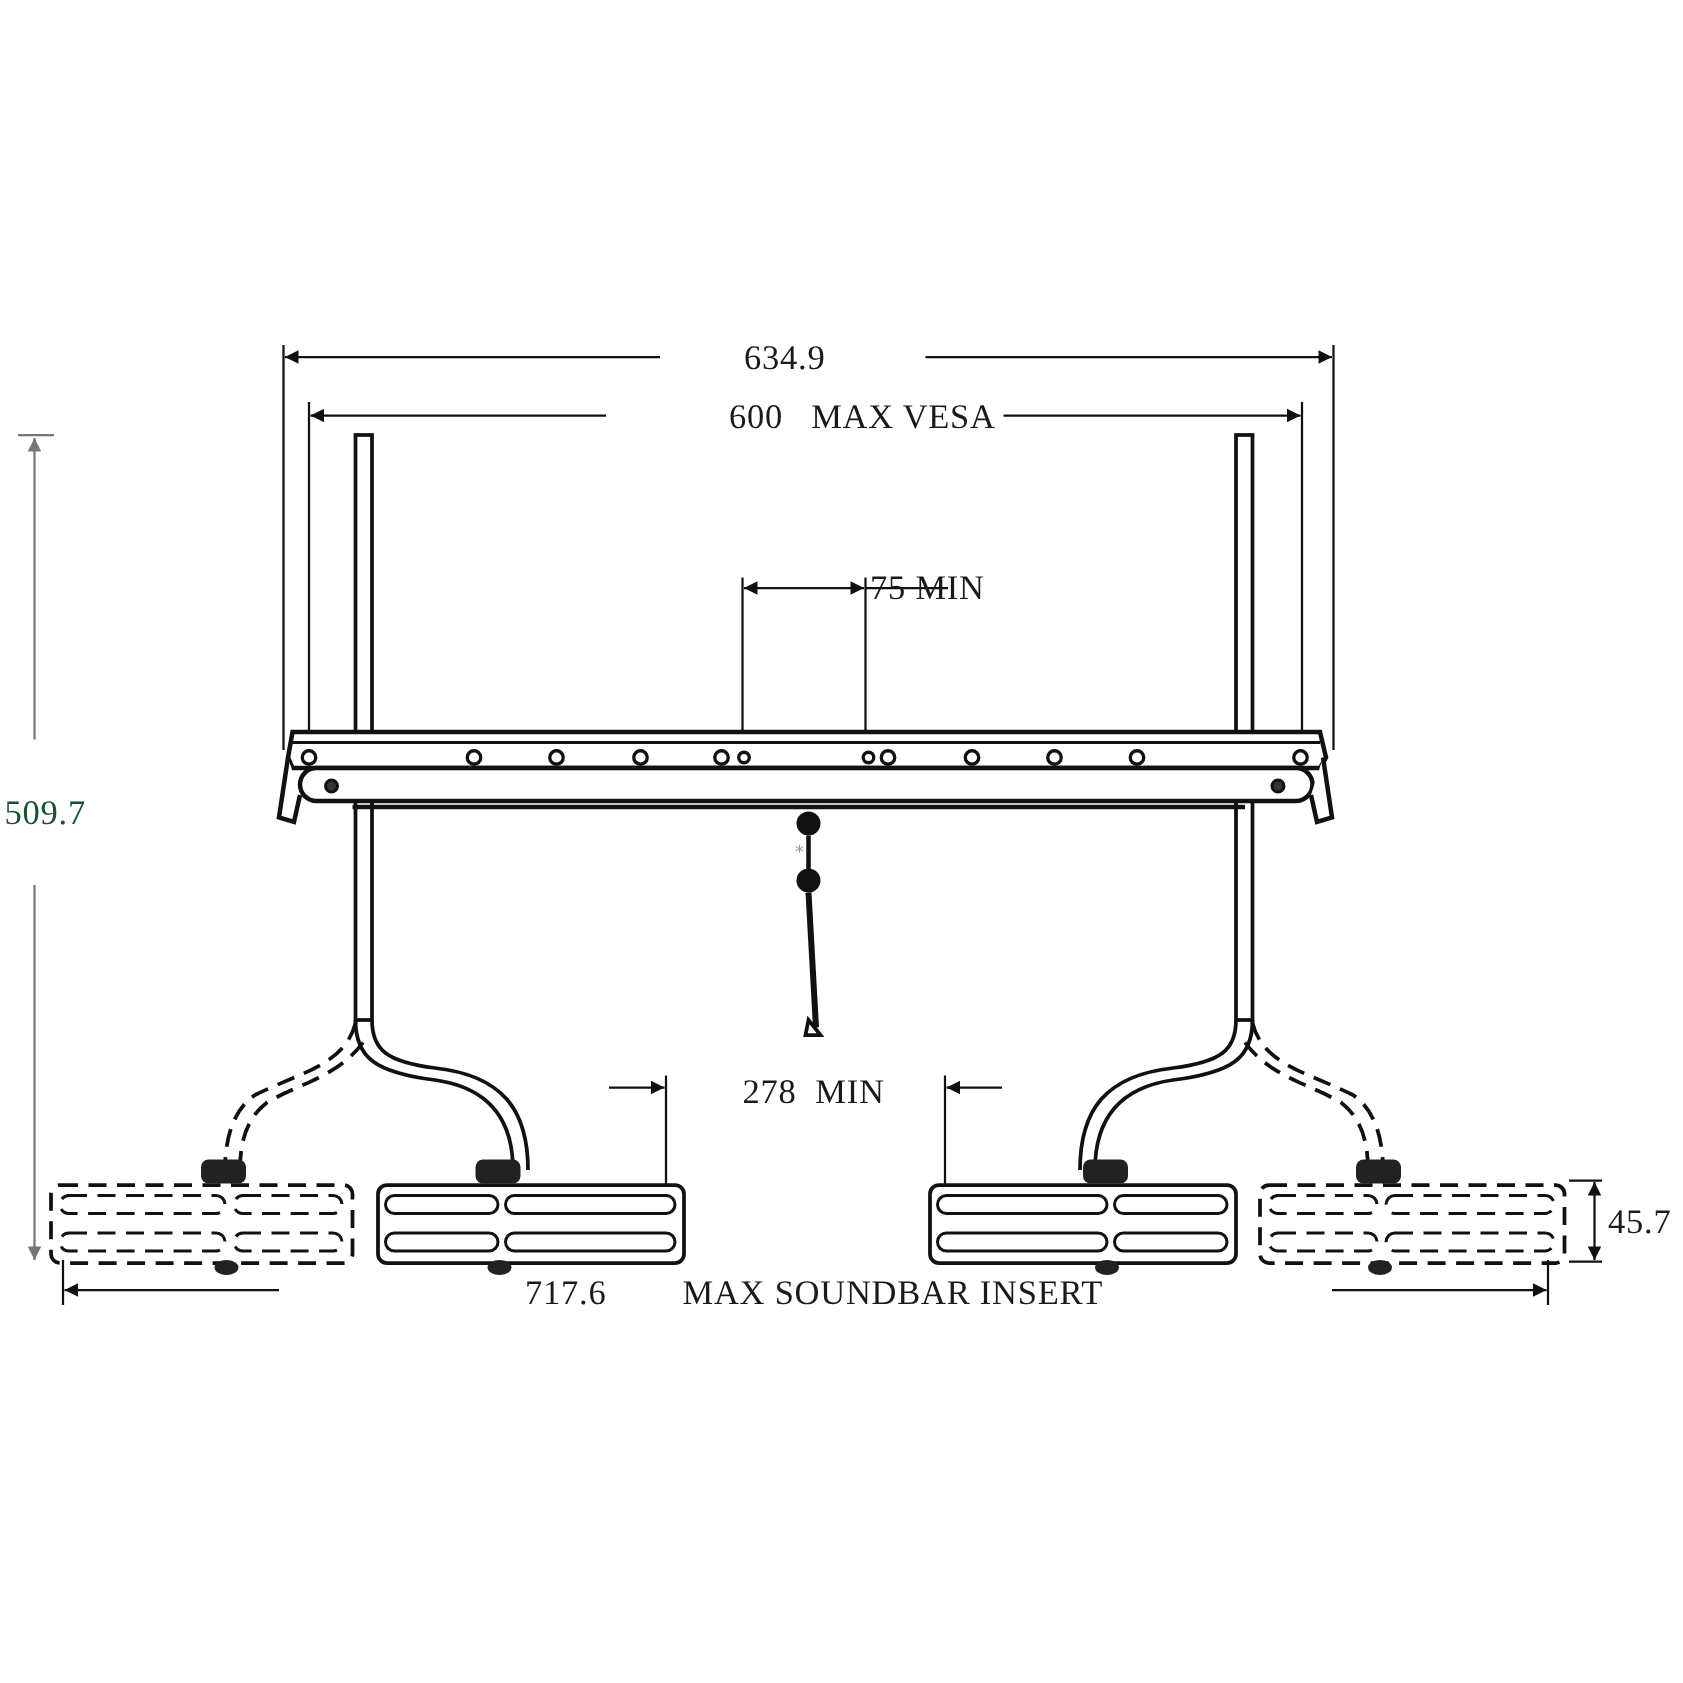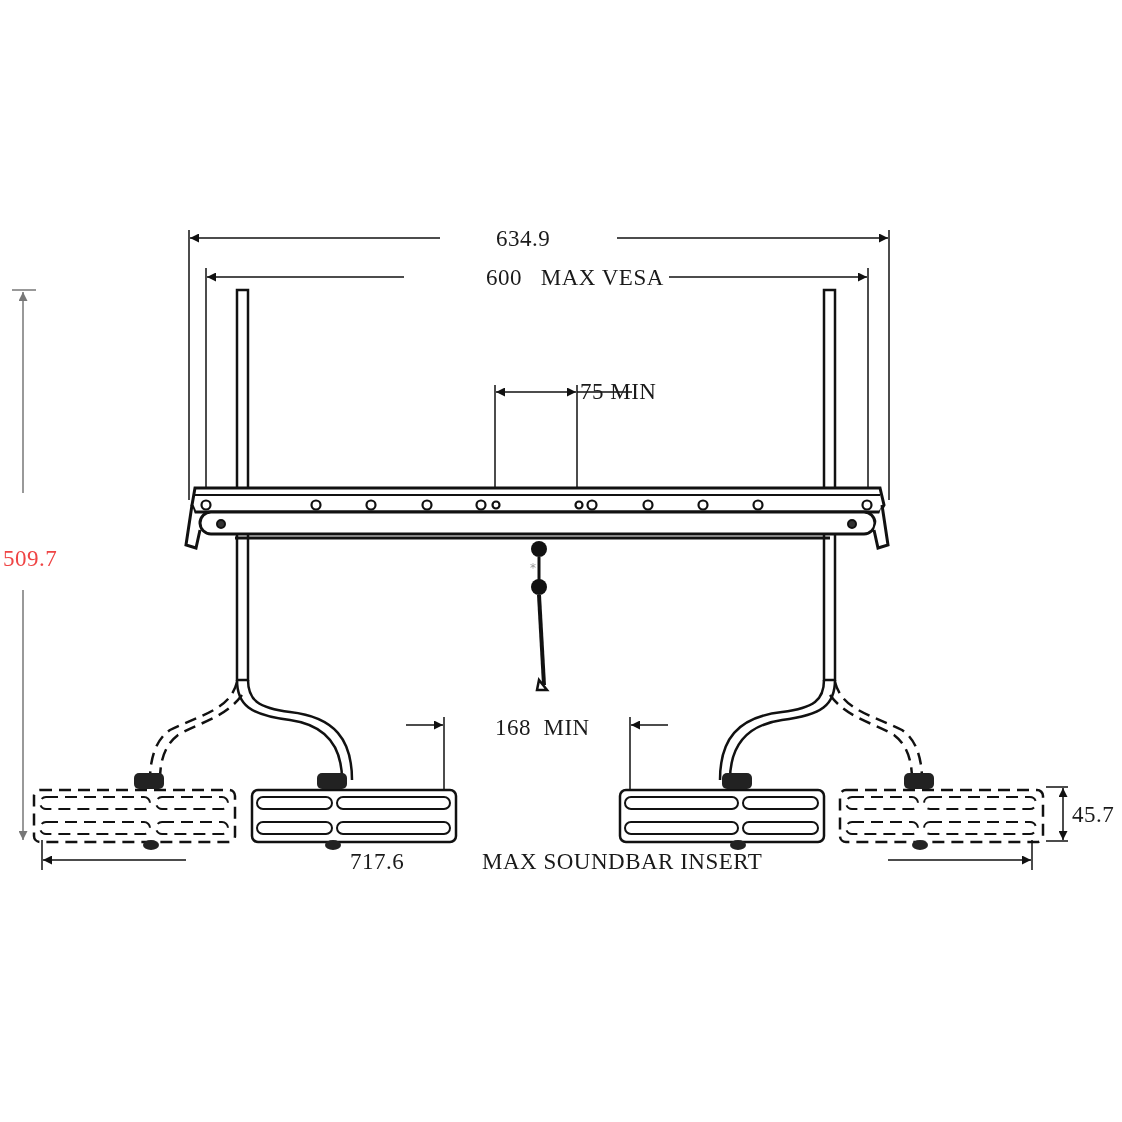--- a/index.html
+++ b/index.html
@@ -1,19 +1,19 @@
 <!DOCTYPE html>
 <html><head>
 <meta charset="utf-8">
 <style>
   html, body { margin: 0; padding: 0; background: #ffffff; }
   body { width: 1122px; height: 1122px; position: relative; overflow: hidden; font-family: "DejaVu Sans", "Liberation Sans", sans-serif; }
   #canvas { position: absolute; left: 0; top: 0; width: 1122px; height: 1122px; }
   .dimtxt { position: absolute; color: #1a1a1a; font-size: 23px; letter-spacing: 0.5px; white-space: nowrap; line-height: 1; font-family: Liberation Serif, serif; font-weight: 300; }
-  .dimtxt.grey { color: #ef4444; margin-top: 17px; }
+  .dimtxt.grey { color: #14532d; }
   .ln { stroke: #111; fill: none; }
   .dash { stroke-dasharray: 12 7; }
 </style>
 </head>
 <body>
 
 <svg id="canvas" viewBox="0 0 1122 1122" xmlns="http://www.w3.org/2000/svg">
   <defs>
     <marker id="arr" viewBox="0 0 10 10" refX="10" refY="5" markerWidth="9" markerHeight="6" orient="auto-start-reverse">
       <path d="M0,0 L10,5 L0,10 z" fill="#111"></path>
@@ -156,16 +156,16 @@
     <line class="ln" x1="1046" y1="841" x2="1068" y2="841" stroke-width="1.5"></line>
     <line class="ln" x1="1063" y1="814" x2="1063" y2="788" stroke-width="1.5" marker-end="url(#arr)"></line>
     <line class="ln" x1="1063" y1="814" x2="1063" y2="840" stroke-width="1.5" marker-end="url(#arr)"></line>
   </g>
 </svg>
 
 <span class="dimtxt" style="left:496px;top:227px;">634.9</span>
 <span class="dimtxt" style="left:486px;top:266px;white-space:pre;">600   MAX VESA</span>
 <span class="dimtxt" style="left:580px;top:368px;margin-top:12px;">75 MIN</span>
 <span class="dimtxt grey" style="left:3px;top:530px;">509.7</span>
-<span class="dimtxt" style="left:495px;top:716px;white-space:pre;">168  MIN</span>
+<span class="dimtxt" style="left:495px;top:716px;white-space:pre;">278  MIN</span>
 <span class="dimtxt" style="left:350px;top:850px;">717.6</span>
-<span class="dimtxt" style="left:455px;top:850px;margin-left:27px;">MAX SOUNDBAR INSERT</span>
+<span class="dimtxt" style="left:455px;top:850px;">MAX SOUNDBAR INSERT</span>
 <span class="dimtxt" style="left:1072px;top:803px;">45.7</span>
 
 </body></html>

